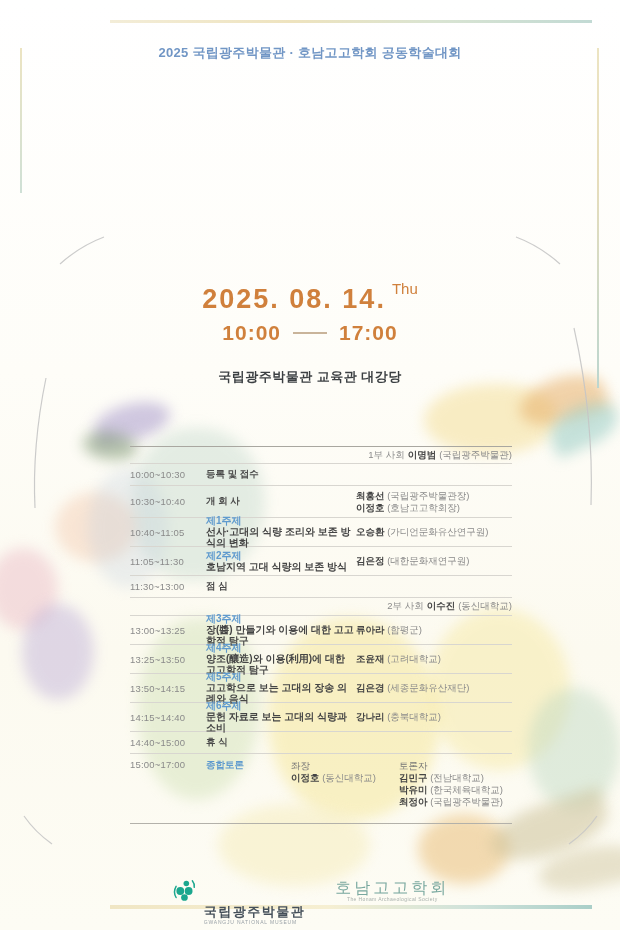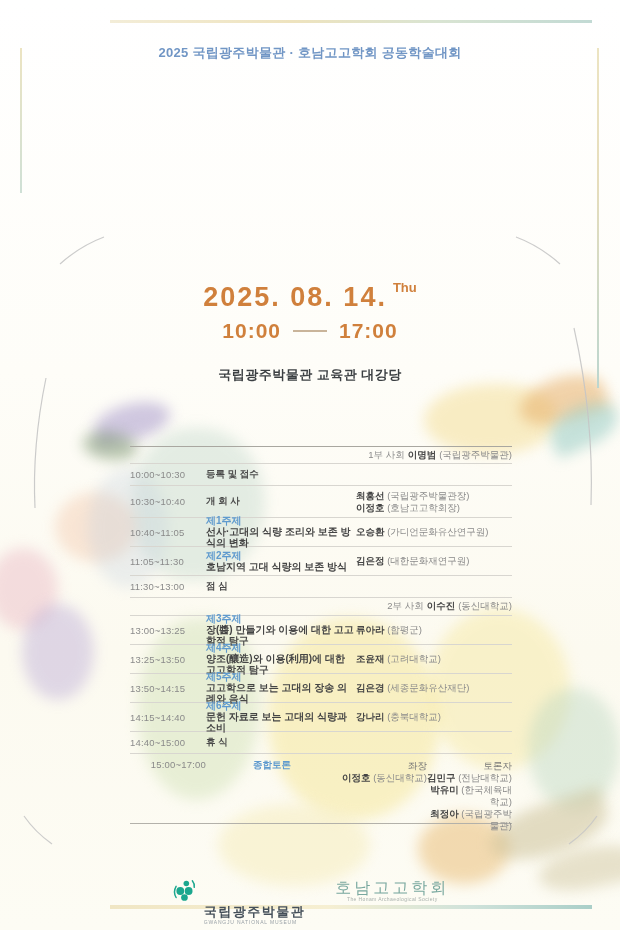--- a/index.html
+++ b/index.html
@@ -44,49 +44,49 @@
   
   .subtitle{position:absolute;top:44px;left:0;width:100%;text-align:center;
     font-size:13px;font-weight:700;color:#7196c5;letter-spacing:.3px;}
   .main-title{position:absolute;top:92px;left:0;width:100%;text-align:center;
     font-family:"DejaVu Serif","Liberation Serif",serif;
     font-size:46px;line-height:64px;font-weight:700;color:#191919;letter-spacing:1px;}
 
   
   .date-block{position:absolute;top:280px;left:0;width:100%;text-align:center;color:#d0803c;}
   .date-line{font-size:27px;font-weight:700;letter-spacing:2px;}
-  .date-line sup{font-size:13px;font-weight:700;letter-spacing:0;vertical-align:14px;margin-left:6px;}
+  .date-line sup{font-size:15px;font-weight:400;letter-spacing:0;vertical-align:14px;margin-left:6px;}
   .time-line{margin-top:6px;display:flex;align-items:center;justify-content:center;
     font-size:21px;font-weight:700;letter-spacing:1px;}
   .time-sep{width:34px;height:2px;background:#c9b49a;margin:0 12px;}
   .venue{margin-top:23px;font-size:13px;font-weight:700;color:#3b3f42;letter-spacing:.5px;}
 
   
   .schedule{position:absolute;left:130px;top:446px;width:382px;font-size:9.5px;color:#555;}
   .row{display:flex;align-items:center;box-sizing:border-box;border-bottom:1px solid #d8d6d0;}
   .row:first-child{border-top:1px solid #a9a7a0;}
   .row:last-child{border-bottom:1px solid #b3b1aa;}
   .r-mod{height:18px;justify-content:flex-end;}
   .r-simple{height:22px;}
   .r-cer{height:32px;}
   .r-topic{height:29px;}
-  .r-disc{height:70px;align-items:flex-start;padding-top:5px;text-align:right;}
+  .r-disc{height:70px;align-items:flex-start;padding-top:5px;}
   .c-time{flex:0 0 76px;color:#8a8a8a;font-size:9.5px;letter-spacing:.2px;}
   .c-title{flex:0 0 150px;color:#4a4a4a;font-weight:700;}
   .c-speaker{flex:1;}
   .topic-label{display:block;color:#5f9ace;font-weight:700;font-size:10px;line-height:10px;}
   .topic-title{display:block;color:#454545;font-weight:700;font-size:10px;line-height:11px;}
   .sp-name{font-weight:700;color:#454545;}
   .sp-aff{color:#8a8a8a;font-weight:400;}
   .sp-line{line-height:12px;}
   .mod-prefix{color:#8a8a8a;margin-right:3px;}
   .mod-name{font-weight:700;color:#454545;margin-right:3px;}
   .mod-aff{color:#8a8a8a;}
   .d-title{flex:0 0 85px;}
-  .d-chair{flex:0 0 108px;margin-left:28px;}
+  .d-chair{flex:0 0 108px;}
   .d-panel{flex:1;}
   .d-label{display:block;color:#777;line-height:13px;}
   .disc-name{color:#5f9ace;font-weight:700;}
 
   
   .footer{position:absolute;top:856px;left:0;width:100%;display:flex;justify-content:center;align-items:center;gap:30px;}
   .museum-logo{display:flex;align-items:center;gap:7px;}
   .museum-text .name{font-size:13px;font-weight:700;color:#45505a;letter-spacing:1.5px;line-height:15px;margin-top:48px;}
   .museum-text .sub{font-size:5px;color:#9aa2a8;letter-spacing:.8px;}
   .society-logo{text-align:center;}

